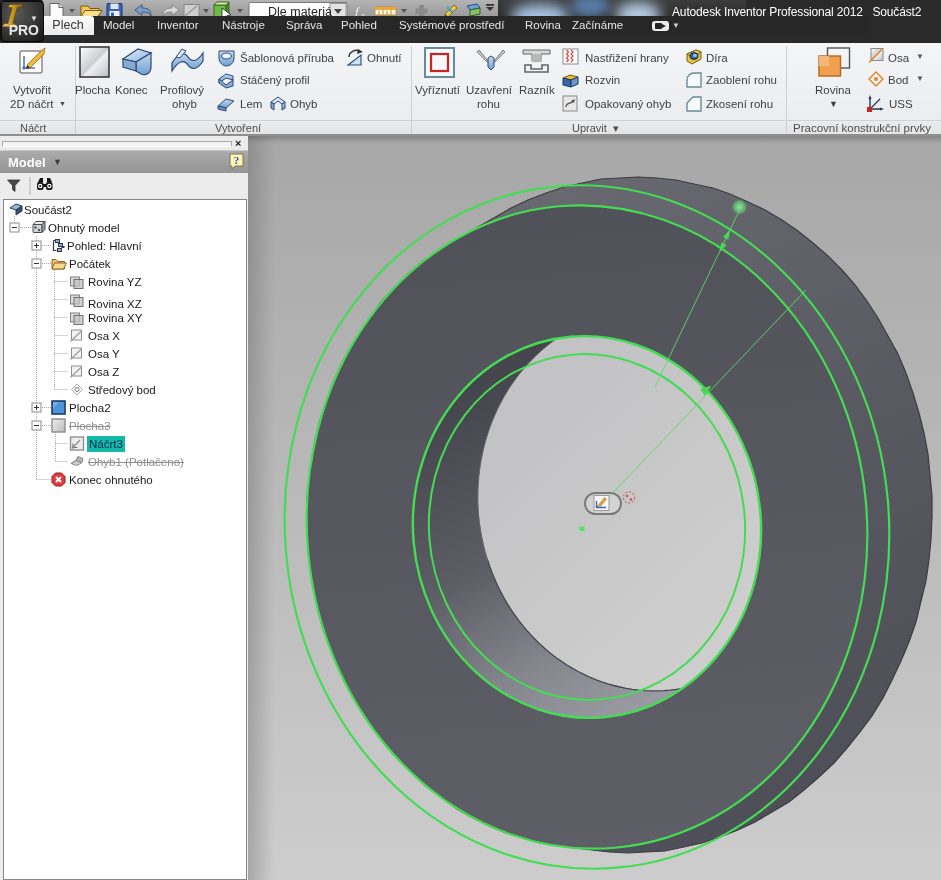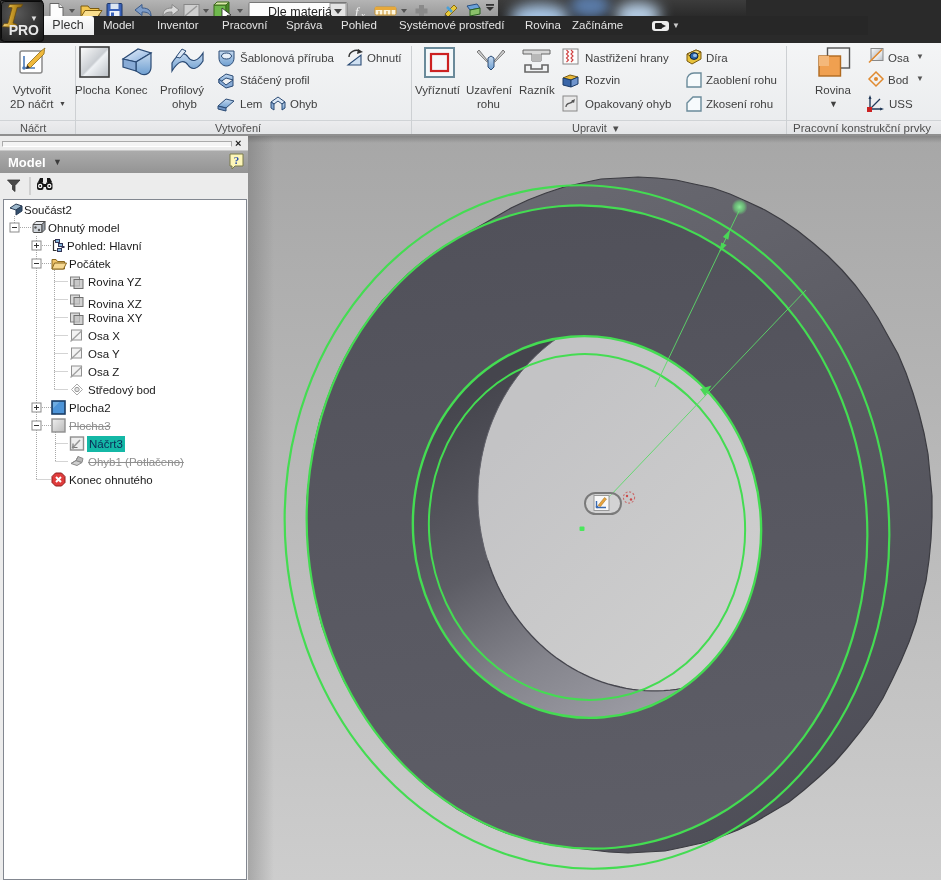--- a/index.html
+++ b/index.html
@@ -99,20 +99,21 @@
 <path d="M445 14 L444 18 L448 17 Z" fill="#555"></path>
 <path d="M447 7 L452 12" stroke="#4aa0d8" stroke-width="2.5"></path>
 
 <path d="M467 6 L477 4 L480 8 L470 10 Z" fill="#6aa0d8" stroke="#2a5080"></path>
 <path d="M470 10 L480 8 L480 14 L470 16 Z" fill="#8ac06a" stroke="#2a6020"></path>
 
 <path d="M486 7 L494 7 L490 11 Z" fill="#333"></path>
 <rect x="486" y="4" width="8" height="1.8" fill="#333"></rect>
 </svg>
 </div>
+  <span class="ttl" style="left:672px">Autodesk Inventor Professional 2012&nbsp;&nbsp;&nbsp;Součást2</span>
 </div>
 <div id="appbtn">
 <svg width="43" height="41" viewBox="0 0 43 41" style="position:absolute;left:0;top:0">
 <defs>
           <radialGradient id="abg" cx="0.35" cy="0.3" r="0.9">
             <stop offset="0" stop-color="#5a5a5a"></stop>
             <stop offset="1" stop-color="#191919"></stop>
           </radialGradient>
 <linearGradient id="gold" x1="0" y1="0" x2="1" y2="0">
             <stop offset="0" stop-color="#f5d98a"></stop>
@@ -124,21 +125,21 @@
 <path d="M7 4 L20 2 L19 5 L15 6 L13 22 L17 23 L16 26 L3 27 L4 24 L8 23 L10 7 L6 7 Z" fill="url(#gold)" stroke="#6a4a08" stroke-width="0.7" transform="rotate(8 12 15)"></path>
 </svg>
 <span class="pro">PRO</span>
       <span class="arr">▼</span>
     </div>
 
 <div id="tabrow">
   <div id="activetab">Plech</div>
   <span class="tab" style="left:103px">Model</span>
   <span class="tab" style="left:157px">Inventor</span>
-  <span class="tab" style="left:222px">Pracovní</span>
+  <span class="tab" style="left:222px">Nástroje</span>
   <span class="tab" style="left:286px">Správa</span>
   <span class="tab" style="left:341px">Pohled</span>
   <span class="tab" style="left:399px">Systémové prostředí</span>
   <span class="tab" style="left:525px">Rovina</span>
   <span class="tab" style="left:572px">Začínáme</span>
   <span style="position:absolute;left:652px;top:5px;width:17px;height:10px;background:#ececec;border-radius:3px"></span>
   <span style="position:absolute;left:655px;top:7px;width:7px;height:6px;background:#222;border-radius:1px"></span>
   <span style="position:absolute;left:662px;top:8px;width:0;height:0;border-left:4px solid #222;border-top:2px solid transparent;border-bottom:2px solid transparent"></span>
   <span class="tab" style="left:672px;font-size:8px;color:#ccc">▼</span>
 </div>

